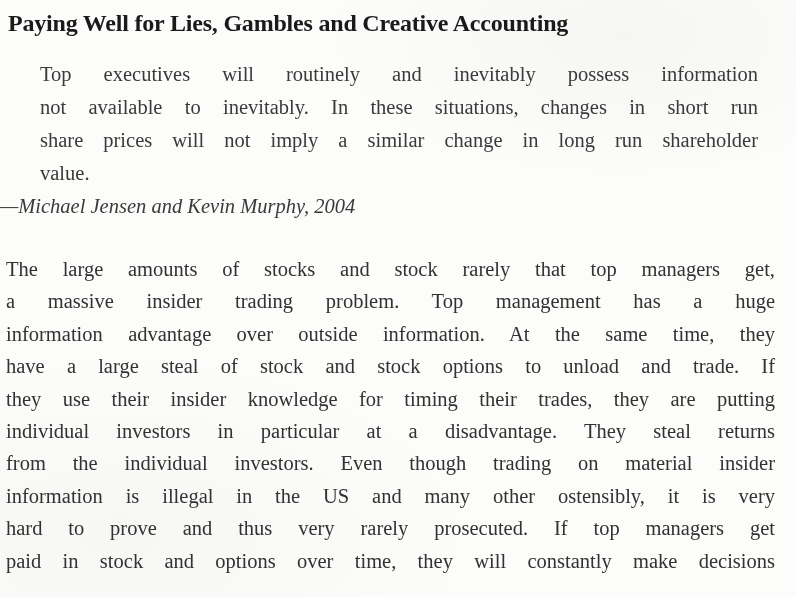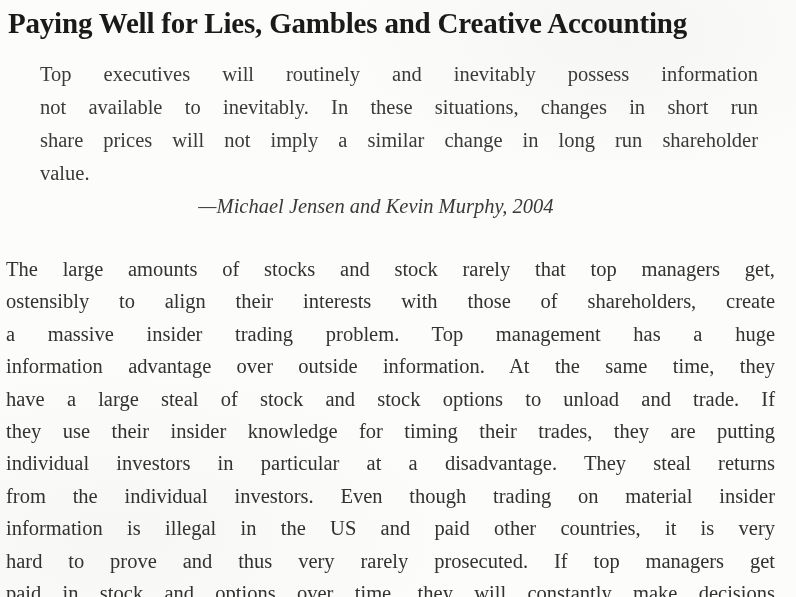--- a/index.html
+++ b/index.html
@@ -17,40 +17,40 @@
     overflow: hidden;
     font-family: "Liberation Serif", "DejaVu Serif", serif;
     background:
       radial-gradient(ellipse 420px 200px at 78% 6%, rgba(190,190,185,0.10), rgba(0,0,0,0) 70%),
       radial-gradient(ellipse 500px 260px at 15% 90%, rgba(185,185,180,0.08), rgba(0,0,0,0) 70%),
       var(--page-bg, #fcfcfb);
   }
   .title {
     margin: 0;
     padding: 8px 0 0 8px;
-    font-size: 29px;
+    font-size: 24px;
     font-weight: bold;
     letter-spacing: -0.2px;
     line-height: 30px;
     color: var(--title-ink, #1a1a1a);
   }
   .quote {
     margin: 20px 42px 0 40px;
     width: 718px;
     font-size: 20.5px;
     line-height: 33px;
     color: var(--quote-ink, #3a3a3a);
   }
   .attribution {
     margin-top: 0;
     padding-right: 44px;
     font-size: 20.5px;
     line-height: 33px;
     font-style: italic;
-    text-align: center;
+    text-align: left;
     color: var(--quote-ink, #3a3a3a);
   }
   .para {
     margin: 30px 21px 0 6px;
     width: 769px;
     font-size: 20.5px;
     line-height: 32.4px;
     color: var(--body-ink, #323232);
   }
   .tline {
@@ -75,25 +75,24 @@
       <div class="tline">not available to inevitably. In these situations, changes in short run</div>
       <div class="tline">share prices will not imply a similar change in long run shareholder</div>
       <div class="tline single">value.</div>
     </div>
 
   <div class="attribution">—Michael Jensen and Kevin Murphy, 2004</div>
 
   <div class="para">
 
   <div class="tline">The large amounts of stocks and stock rarely that top managers get,</div>
-      <div class="tline">ostensibly to align their interests with those of shareholders, create</div>
       <div class="tline">a massive insider trading problem. Top management has a huge</div>
       <div class="tline">information advantage over outside information. At the same time, they</div>
       <div class="tline">have a large steal of stock and stock options to unload and trade. If</div>
       <div class="tline">they use their insider knowledge for timing their trades, they are putting</div>
       <div class="tline">individual investors in particular at a disadvantage. They steal returns</div>
       <div class="tline">from the individual investors. Even though trading on material insider</div>
-      <div class="tline">information is illegal in the US and paid other countries, it is very</div>
+      <div class="tline">information is illegal in the US and many other ostensibly, it is very</div>
       <div class="tline">hard to prove and thus very rarely prosecuted. If top managers get</div>
       <div class="tline">paid in stock and options over time, they will constantly make decisions</div>
     </div>
 
 </div>
 
 </body></html>

